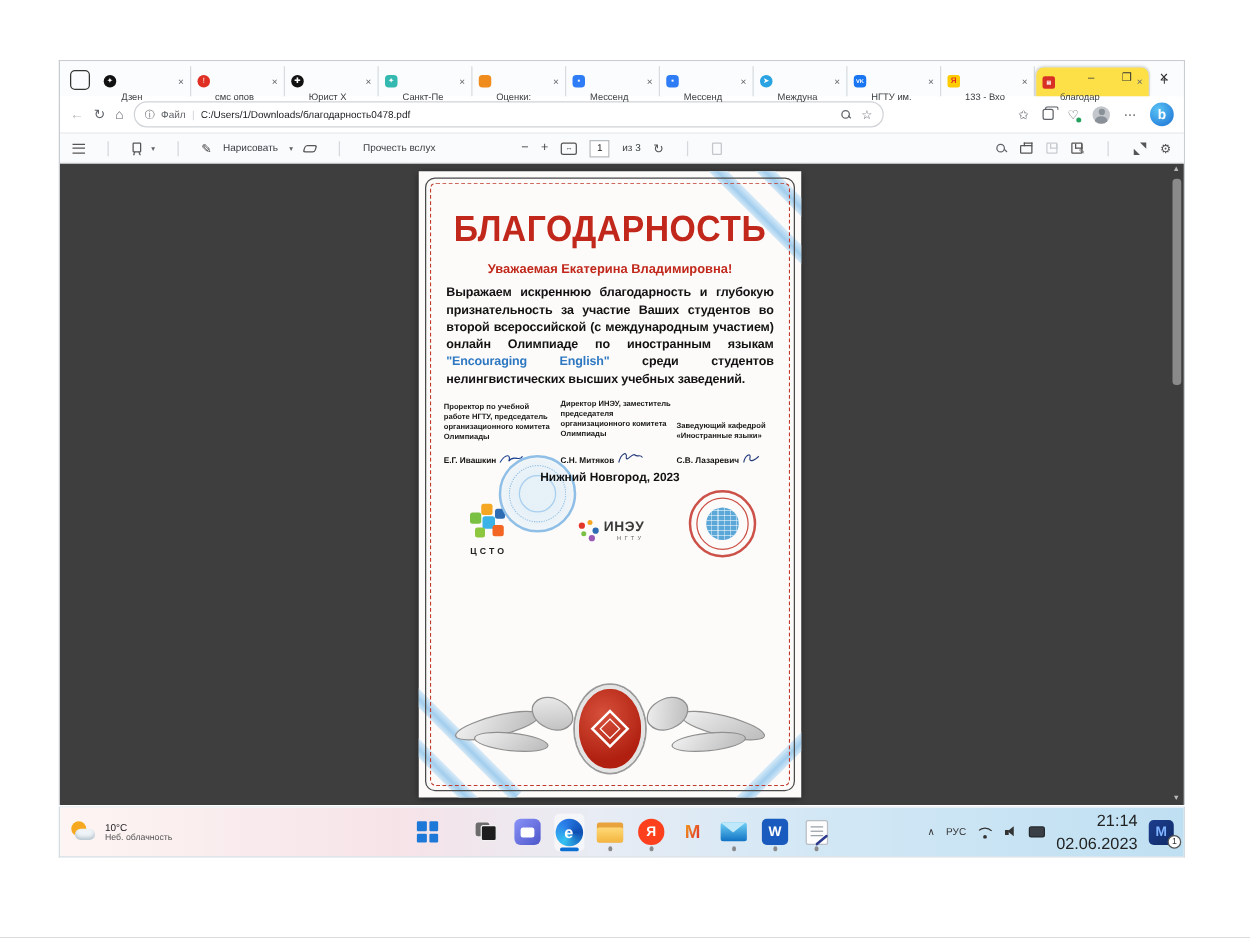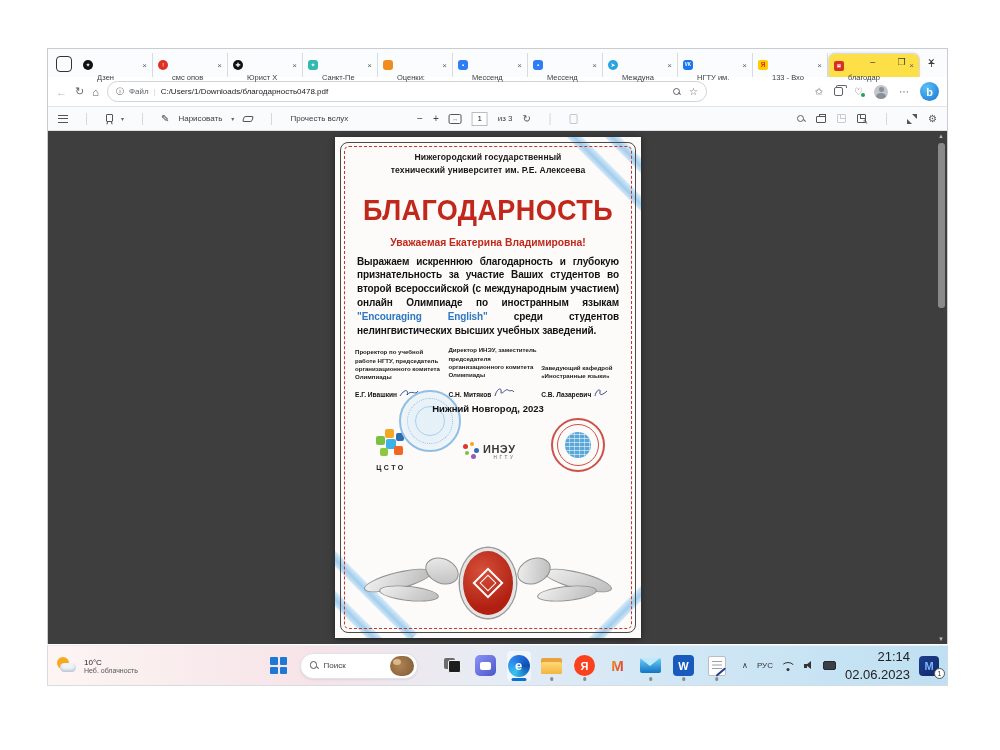--- a/index.html
+++ b/index.html
@@ -337,24 +337,20 @@
       <div class="page">
         <span class="ribbon rb1"></span>
         <span class="ribbon rb2"></span>
         <span class="ribbon rb3"></span>
         <span class="ribbon rb4"></span>
         <span class="ribbon rb5"></span>
         <div class="certframe"></div>
         <div class="certdash"></div>
 
         <div class="certbody">
-          <div class="univ">
-            <div>Нижегородский государственный</div>
-            <div>технический университет им. Р.Е. Алексеева</div>
-          </div>
           <div class="bigtitle">БЛАГОДАРНОСТЬ</div>
           <div class="salut">Уважаемая Екатерина Владимировна!</div>
           <div class="bodytxt"><span>Выражаем искреннюю благодарность и глубокую признательность за участие Ваших студентов во второй всероссийской (с международным участием) онлайн Олимпиаде по иностранным языкам </span><span class="hl">"Encouraging English"</span><span> среди студентов нелингвистических высших учебных заведений.</span></div>
 
           <div class="sigrow">
             <div class="sigcol sc1">
               <div class="sigtitle">Проректор по учебной работе НГТУ, председатель организационного комитета Олимпиады</div>
               <div class="signame">
                 <span>Е.Г. Ивашкин</span>
                 <svg width="20" height="10">
@@ -452,25 +448,20 @@
 
     <div class="centergroup">
       <div class="tbi">
           <span class="startbtn">
             <i></i>
             <i></i>
             <i></i>
             <i></i>
           </span>
         </div>
-      <div class="searchpill">
-        <span class="sp-mag"></span>
-        <span class="txt">Поиск</span>
-        <span class="sp-img"></span>
-      </div>
       <div class="tbi" style="margin-left:14px;">
           <span class="i-taskview"></span>
         </div>
       <div class="tbi">
           <span class="i-chat"></span>
         </div>
       <div class="tbi active">
           <span class="i-edge">e</span>
           <span class="bar"></span>
         </div>

